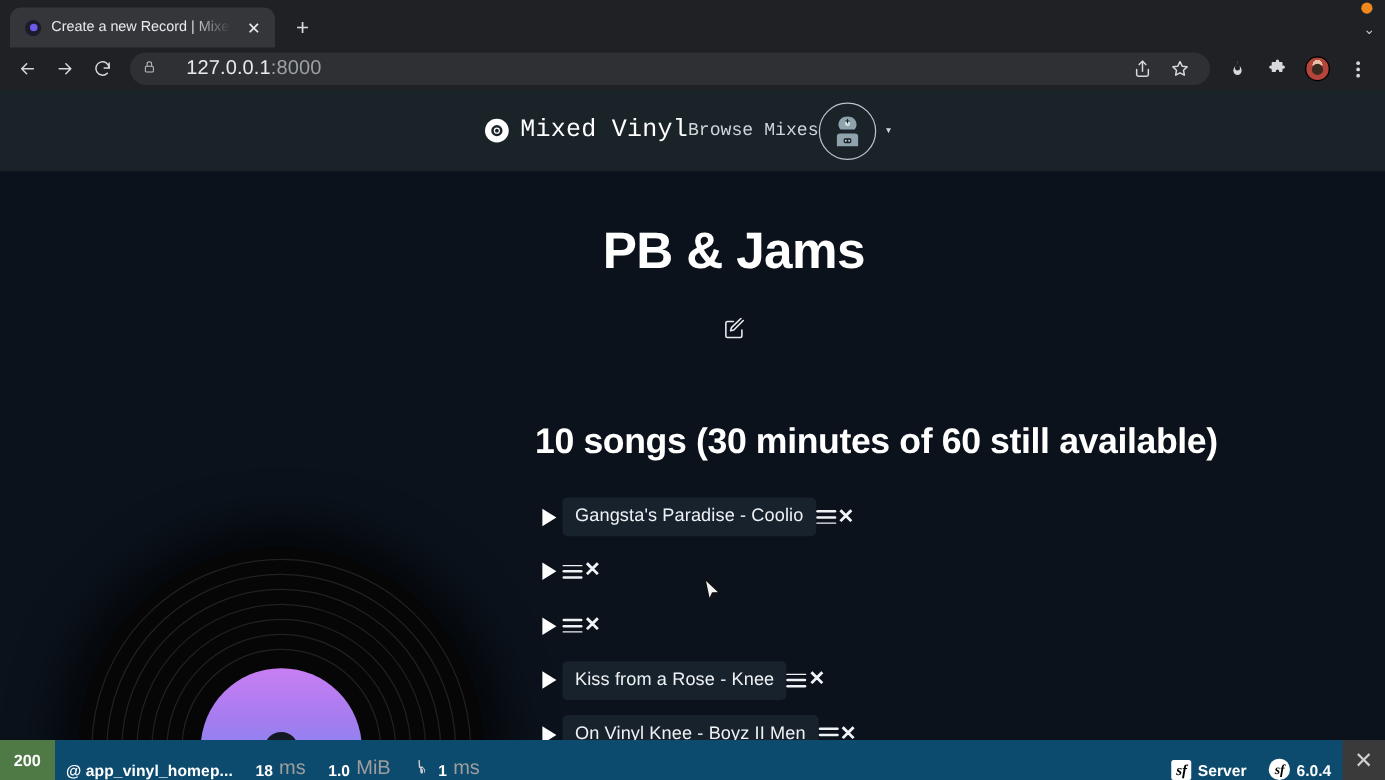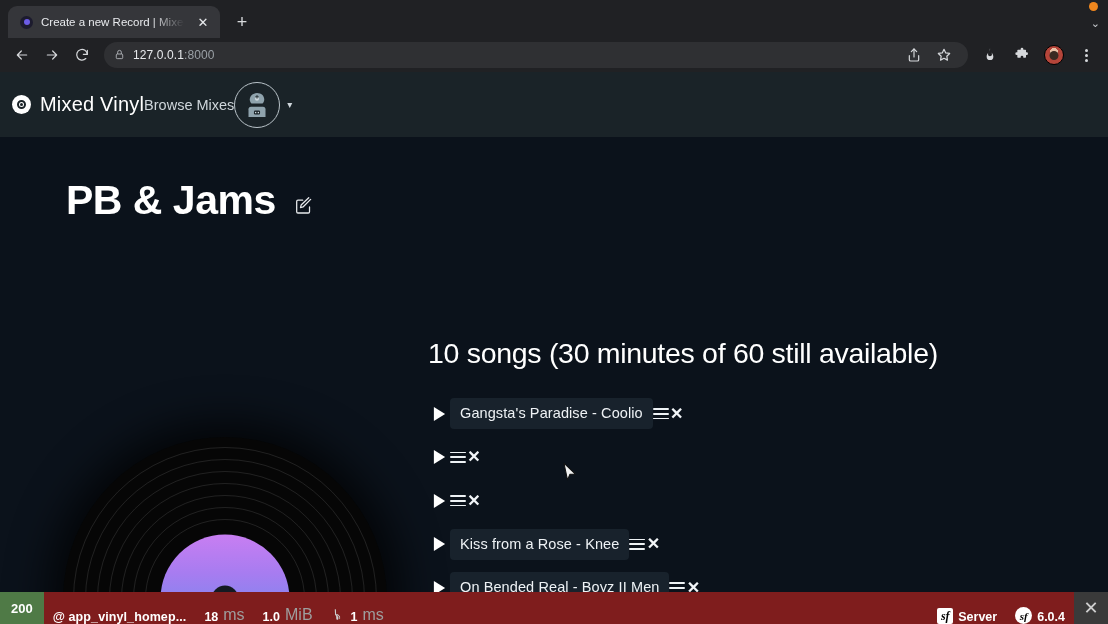--- a/index.html
+++ b/index.html
@@ -55,38 +55,38 @@
     width:28px; height:28px; border-radius:50%; display:flex;
     align-items:center; justify-content:center; color:#d6d8db; flex:none;
   }
   .tb-btn svg { width:16px; height:16px; fill:none; stroke:currentColor; stroke-width:1.8;
                 stroke-linecap:round; stroke-linejoin:round; }
   .omnibox {
     flex:1; height:26px; background:#2f3033; border-radius:13px;
     display:flex; align-items:center; padding:0 10px; gap:8px; margin:0 6px;
   }
   .lock svg { width:11px; height:11px; stroke:#bdc1c6; fill:none; stroke-width:1.8; }
-  .url { font-size:12px; color:#e8eaed; letter-spacing:.1px; }
+  .url { font-size:16px; color:#e8eaed; letter-spacing:.1px;margin-left:16px; }
   .url .port { color:#9aa0a6; }
   .omnibox-actions { margin-left:auto; display:flex; gap:2px; }
   .tb-icons { display:flex; align-items:center; gap:4px; }
   .ext-avatar { width:20px; height:20px; border-radius:50%;
     background:radial-gradient(circle at 50% 32%, #e8c0a6 0 26%, #b5453a 27% 100%);
     border:1px solid #000; position:relative; overflow:hidden; }
   .ext-avatar::after { content:""; position:absolute; left:50%; top:26%; transform:translateX(-50%);
     width:9px; height:9px; border-radius:50%; background:#3a2a22; }
   .kebab { display:flex; flex-direction:column; gap:2px; align-items:center; }
   .kebab i { width:3px; height:3px; border-radius:50%; background:#d6d8db; display:block; }
 
   
   .viewport { flex:1; background:#0b121b; position:relative; overflow:hidden; }
 
   .site-header {
     height:65px; background:#1a2328; display:flex; align-items:center;
-    padding:0 18px 0 12px; justify-content:flex-start;
+    padding:0 18px 0 12px; justify-content:center;font-family:Liberation Mono, monospace;
   }
   .brand { display:flex; align-items:center; gap:9px; }
   .brand-label { font-size:20px; color:#fff; font-weight:400; letter-spacing:.2px; }
   .vinyl-mini { width:19px; height:19px; border-radius:50%; background:#fff;
     display:flex; align-items:center; justify-content:center; flex:none; }
   .vinyl-mini::before { content:""; width:9px; height:9px; border-radius:50%;
     border:2px solid #1a2328; box-sizing:border-box; }
   .vinyl-mini::after { content:""; position:absolute; width:3px; height:3px;
     border-radius:50%; background:#1a2328; }
   .vinyl-mini-wrap { position:relative; display:flex; align-items:center; justify-content:center; }
@@ -96,21 +96,21 @@
   .avatar-wrap { display:flex; align-items:center; gap:7px; }
   .avatar {
     width:46px; height:46px; border-radius:50%; border:1.5px solid #b9c3c9;
     background:#1a2328; display:flex; align-items:center; justify-content:center; overflow:hidden;
   }
   .avatar svg { width:34px; height:34px; }
   .hdr-chev { color:#cfd6db; font-size:10px; }
 
   .page-body { position:relative; height:calc(100% - 65px); }
 
-  .mix-title-row { display:flex; align-items:center; gap:18px; padding:40px 0 0 66px; }
+  .mix-title-row { display:flex; align-items:center; gap:18px; padding:40px 0 0 66px;flex-direction:column; }
   .mix-title { font-size:41px; color:#fff; font-weight:700; letter-spacing:-.5px; }
   .edit-icon { color:#e8eaed; display:flex; align-items:center; margin-top:12px; }
   .edit-icon svg { width:19px; height:19px; fill:none; stroke:currentColor; stroke-width:1.6;
                    stroke-linecap:round; stroke-linejoin:round; }
 
   
   .vinyl-art {
     position:absolute; left:63px; top:300px; width:324px; height:324px;
     border-radius:50%; background:#060606;
     box-shadow:0 0 42px 14px rgba(0,0,0,.75);
@@ -121,41 +121,41 @@
     width:129px; height:129px; border-radius:50%;
     background:linear-gradient(180deg,#c87ef2 0%,#a77cf0 30%,#7e86ee 62%,#4a93e6 100%);
   }
   .vinyl-hole {
     position:absolute; left:50%; top:50%; transform:translate(-50%,-50%);
     width:27px; height:27px; border-radius:50%; background:#141a22;
   }
 
   
   .songs { position:absolute; left:428px; top:200px; right:0; }
-  .songs-heading { font-size:28.5px; color:#fff; font-weight:400; letter-spacing:-.3px; }
+  .songs-heading { font-size:28.5px; color:#fff; font-weight:700; letter-spacing:-.3px; }
   .song-list { margin-top:22px; display:flex; flex-direction:column; }
   .song-row { display:flex; align-items:center; height:43.5px; }
   .play-btn { width:22px; height:22px; display:flex; align-items:center; justify-content:center; flex:none; }
   .play-btn svg { width:15px; height:16px; fill:#fff; }
   .song-pill {
     background:#18222c; border-radius:4px; padding:7px 10px 8px;
     font-size:14.5px; color:#eef2f5; white-space:nowrap; letter-spacing:.1px;
   }
   .drag-handle { display:flex; flex-direction:column; gap:3px; width:16px; flex:none; }
   .drag-handle i { display:block; height:1.8px; background:#eef2f5; border-radius:1px; }
   .remove-btn { color:#f2f5f8; font-size:16px; font-weight:700; line-height:1; flex:none;
                 display:flex; align-items:center; justify-content:center; width:16px; }
 
   .cursor { position:absolute; left:563px; top:325px; pointer-events:none; z-index:40; }
   .cursor svg { width:15px; height:22px; }
 
   
   .debugbar {
     position:absolute; left:0; right:0; bottom:0; height:32px;
-    background:#7f1d1d; display:flex; align-items:stretch; font-size:11.5px;
+    background:#0c4a6e; display:flex; align-items:stretch; font-size:11.5px;
     color:#dcdcdc; z-index:50;
   }
   .db-status {
     background:#4f7a46; color:#fff; font-size:13px; font-weight:700;
     display:flex; align-items:center; padding:0 11px;
   }
   .db-item { display:flex; align-items:flex-end; gap:5px; padding:0 9px; }
   .db-strong { color:#fff; font-weight:700; font-size:12.5px; }
   .db-unit { color:#9e9e9e; font-size:16px; }
   .db-route { color:#fff; font-size:12.5px; font-weight:600; letter-spacing:.1px; }
@@ -370,21 +370,21 @@
                 <i></i>
               </span>
               <span class="remove-btn">✕</span>
             </div>
             <div class="song-row">
               <span class="play-btn">
                 <svg viewBox="0 0 16 17">
                   <path d="M2 1l12 7.5L2 16z"></path>
                 </svg>
               </span>
-              <span class="song-pill">On Bended Real - Boyz II Men</span>
+              <span class="song-pill">On Vinyl Knee - Boyz II Men</span>
               <span class="drag-handle">
                 <i></i>
                 <i></i>
                 <i></i>
               </span>
               <span class="remove-btn">✕</span>
             </div>
             <div class="song-row">
               <span class="play-btn">
                 <svg viewBox="0 0 16 17">

